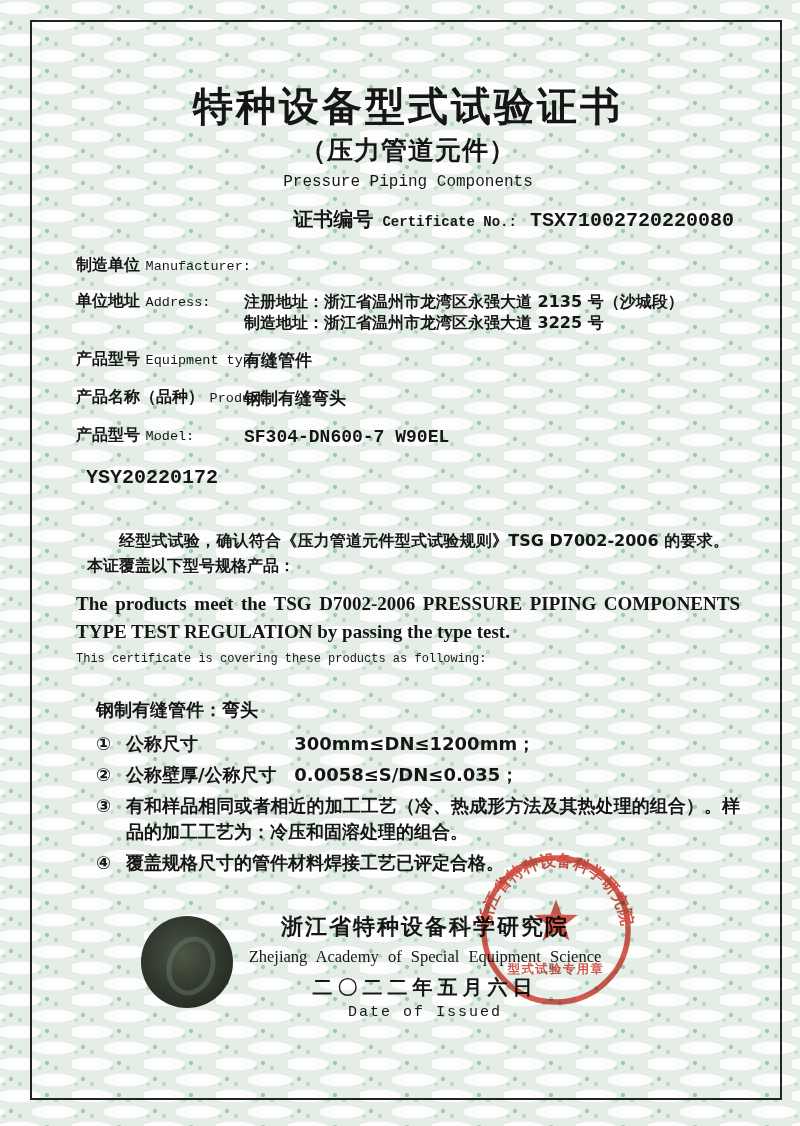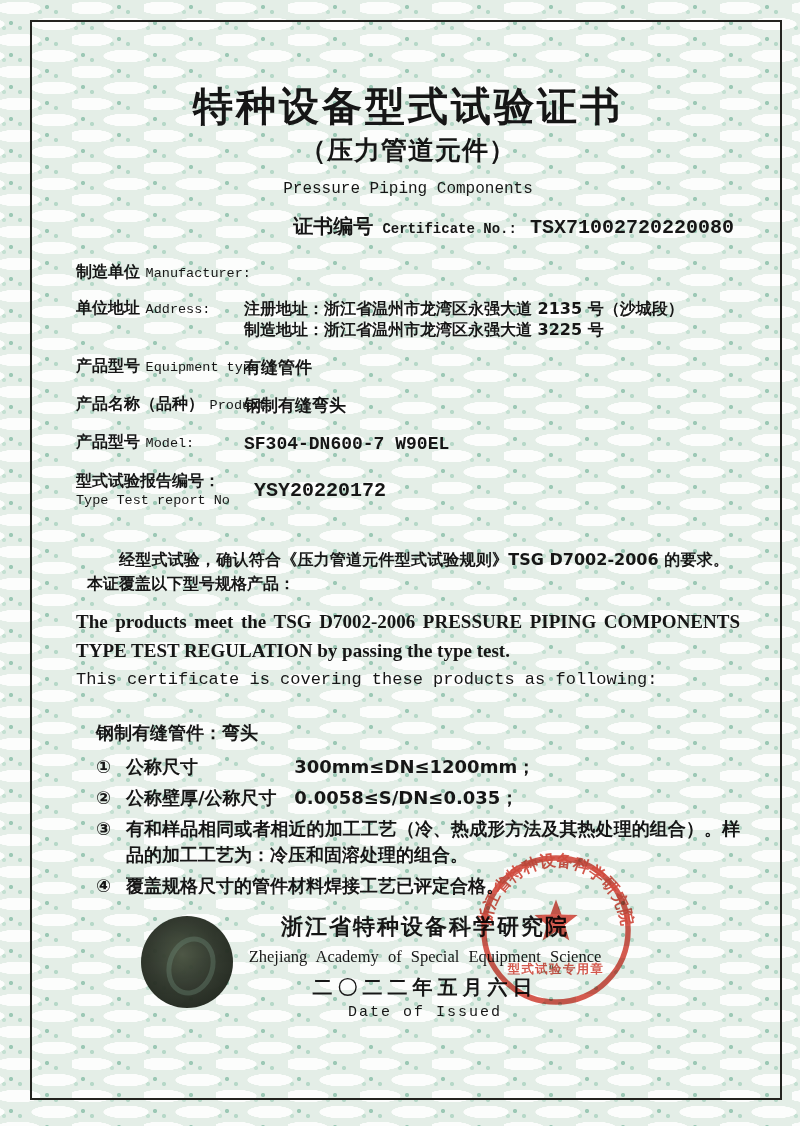--- a/index.html
+++ b/index.html
@@ -20,21 +20,21 @@
       radial-gradient(circle 2.2px at 4px 28px,  #c4e0d2 92%, rgba(0,0,0,0) 100%);
     background-size:72px 32px;
   }
   .frame{position:absolute;left:30px;top:20px;right:18px;bottom:26px;border:2.5px solid #23231f;}
   .content{position:absolute;left:76px;right:60px;top:84px;}
   .mono{font-family:"Liberation Mono","DejaVu Sans Mono",monospace;}
 
   .title-cn{font-size:40px;font-weight:bold;text-align:center;letter-spacing:3px;margin:0;line-height:1.1;}
   .title-en{font-size:21px;text-align:center;margin-top:9px;letter-spacing:0.5px;}
   .subtitle-cn{font-size:26px;font-weight:bold;text-align:center;margin-top:5px;letter-spacing:1px;}
-  .subtitle-en{font-size:16px;text-align:center;margin-top:12px;}
+  .subtitle-en{font-size:16px;text-align:center;margin-top:5px;}
 
   .certno{margin-top:15px;text-align:right;padding-right:6px;white-space:nowrap;}
   .certno .cnl{font-size:20px;font-weight:bold;}
   .certno .enl{font-size:14px;font-weight:bold;margin-left:4px;}
   .certno .val{font-size:20px;font-weight:bold;margin-left:8px;}
 
   .fields{margin-top:22px;}
   .frow{display:flex;align-items:flex-start;margin-bottom:15px;}
   .flabel{width:168px;flex:none;font-size:16px;font-weight:bold;white-space:nowrap;line-height:1.3;}
   .flabel .en{font-family:"Liberation Mono","DejaVu Sans Mono",monospace;font-size:13.5px;font-weight:normal;}
@@ -42,21 +42,21 @@
   .fvalue.addr{font-size:16px;}
   .fvalue.model{font-family:"Liberation Mono","DejaVu Sans Mono",monospace;font-size:18px;font-weight:bold;}
   .fvalue.report{font-family:"Liberation Mono","DejaVu Sans Mono",monospace;font-size:20px;font-weight:bold;align-self:center;padding-left:10px;}
   .flabel .block{display:block;white-space:nowrap;}
   .frow.report-row{margin-bottom:0;}
   .frow.report-row .flabel{white-space:normal;}
 
   .statement{margin-top:38px;}
   .st-cn{font-size:16px;font-weight:bold;line-height:1.55;text-indent:2em;margin:11px;text-align:justify;}
   .st-en-bold{font-family:"Liberation Serif","DejaVu Serif",serif;font-size:19px;font-weight:bold;line-height:1.5;margin:3px 0 0 0;text-align:justify;}
-  .st-en-mono{font-family:"Liberation Mono","DejaVu Sans Mono",monospace;font-size:17px;margin:5px 0 0 0;}
+  .st-en-mono{font-family:"Liberation Mono","DejaVu Sans Mono",monospace;font-size:12px;margin:5px 0 0 0;}
 
   .products{margin-top:32px;padding-left:20px;}
   .p-head{font-size:18px;font-weight:bold;margin-bottom:9px;}
   .p-item{display:flex;font-size:18px;font-weight:600;line-height:1.45;margin-bottom:5px;}
   .pnum{width:30px;flex:none;}
   .p-body{flex:1;text-align:justify;}
   .plabel-fixed{display:inline-block;min-width:162px;}
 
   .footer{position:absolute;top:912px;left:130px;width:590px;text-align:center;}
   .org-cn{font-size:22px;font-weight:bold;letter-spacing:2px;}
@@ -130,24 +130,20 @@
 
     <div class="frow">
       <div class="flabel">
         <span>产品型号</span>
         <span class="en">Model:</span>
       </div>
       <div class="fvalue model">SF304-DN600-7 W90EL</div>
     </div>
 
     <div class="frow report-row">
-      <div class="flabel">
-        <span class="block">型式试验报告编号：</span>
-        <span class="block en">Type Test report No</span>
-      </div>
       <div class="fvalue report">YSY20220172</div>
     </div>
 
   </div>
 
   <div class="statement">
     <p class="st-cn">经型式试验，确认符合《压力管道元件型式试验规则》TSG D7002-2006 的要求。本证覆盖以下型号规格产品：</p>
     <p class="st-en-bold">The products meet the TSG D7002-2006 PRESSURE PIPING COMPONENTS TYPE TEST REGULATION by passing the type test.</p>
     <p class="st-en-mono">This certificate is covering these products as following:</p>
   </div>

